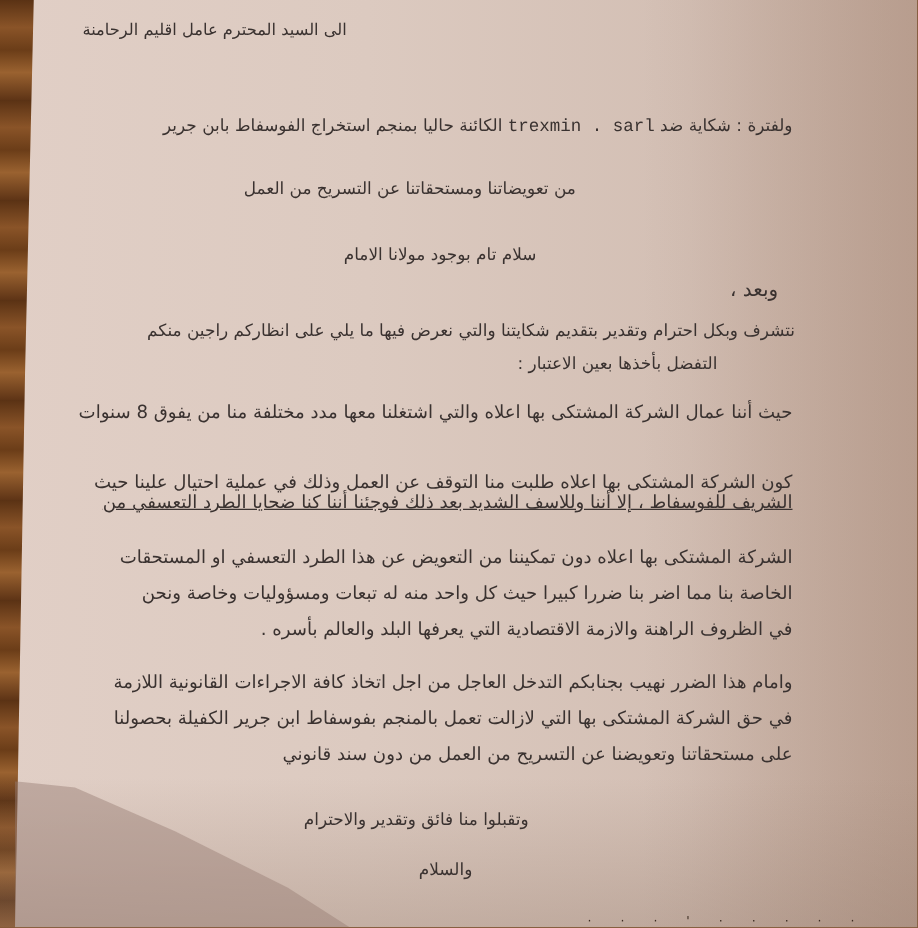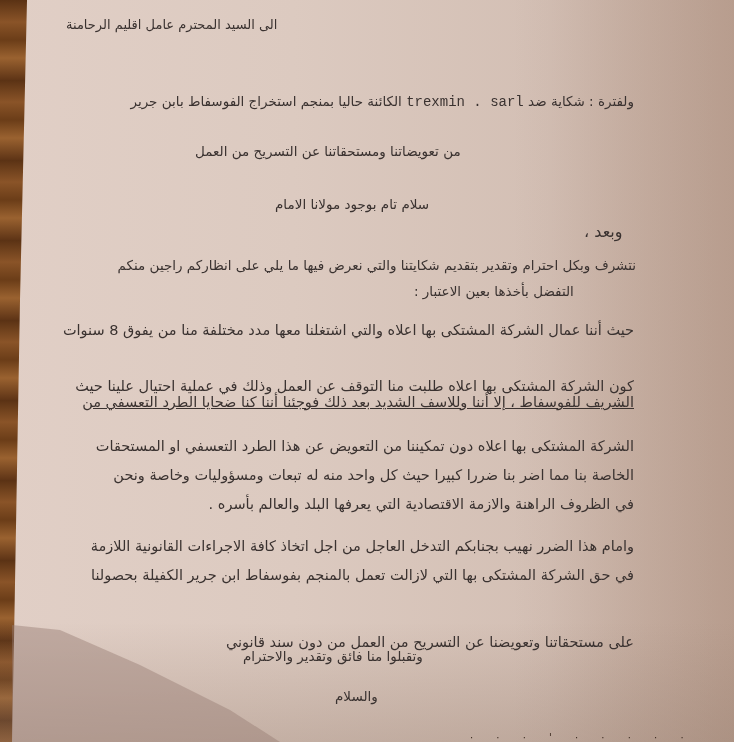--- a/index.html
+++ b/index.html
@@ -113,20 +113,20 @@
 
   <div class="line body-line" style="top:322px; right:100px;">حيث أننا عمال الشركة المشتكى بها اعلاه والتي اشتغلنا معها مدد مختلفة منا من يفوق 8 سنوات</div>
   <div class="line body-line" style="top:351px; right:100px;margin-top:27px;">كون الشركة المشتكى بها اعلاه طلبت منا التوقف عن العمل وذلك في عملية احتيال علينا حيث</div>
   <div class="line body-line" style="top:394px; right:100px;text-decoration:underline;">الشريف للفوسفاط ، إلا أننا وللاسف الشديد بعد ذلك فوجئنا أننا كنا ضحايا الطرد التعسفي من</div>
   <div class="line body-line" style="top:438px; right:100px;">الشركة المشتكى بها اعلاه  دون  تمكيننا من  التعويض عن هذا الطرد التعسفي او المستحقات</div>
   <div class="line body-line" style="top:467px; right:100px;">الخاصة بنا مما اضر بنا ضررا كبيرا  حيث كل واحد منه له تبعات ومسؤوليات وخاصة ونحن</div>
   <div class="line body-line" style="top:496px; right:100px;">في الظروف الراهنة والازمة الاقتصادية التي يعرفها البلد والعالم بأسره .</div>
 
   <div class="line body-line" style="top:538px; right:100px;">وامام هذا الضرر نهيب بجنابكم التدخل العاجل من اجل اتخاذ كافة الاجراءات القانونية اللازمة</div>
   <div class="line body-line" style="top:567px; right:100px;">في حق الشركة المشتكى بها التي لازالت تعمل بالمنجم بفوسفاط ابن جرير  الكفيلة بحصولنا</div>
-  <div class="line body-line" style="top:596px; right:100px;margin-top:38px;">على مستحقاتنا وتعويضنا عن التسريح من العمل من دون سند قانوني</div>
+  <div class="line body-line" style="top:596px; right:100px;">على مستحقاتنا وتعويضنا عن التسريح من العمل من دون سند قانوني</div>
 
   <div class="line" style="top:648px; left:243px;">وتقبلوا منا فائق وتقدير والاحترام</div>
   <div class="line" style="top:688px; left:335px;">والسلام</div>
 
 </div>
 
 <div class="bottom-marks">· · · ' · · · · ·</div>
 
 </body></html>

